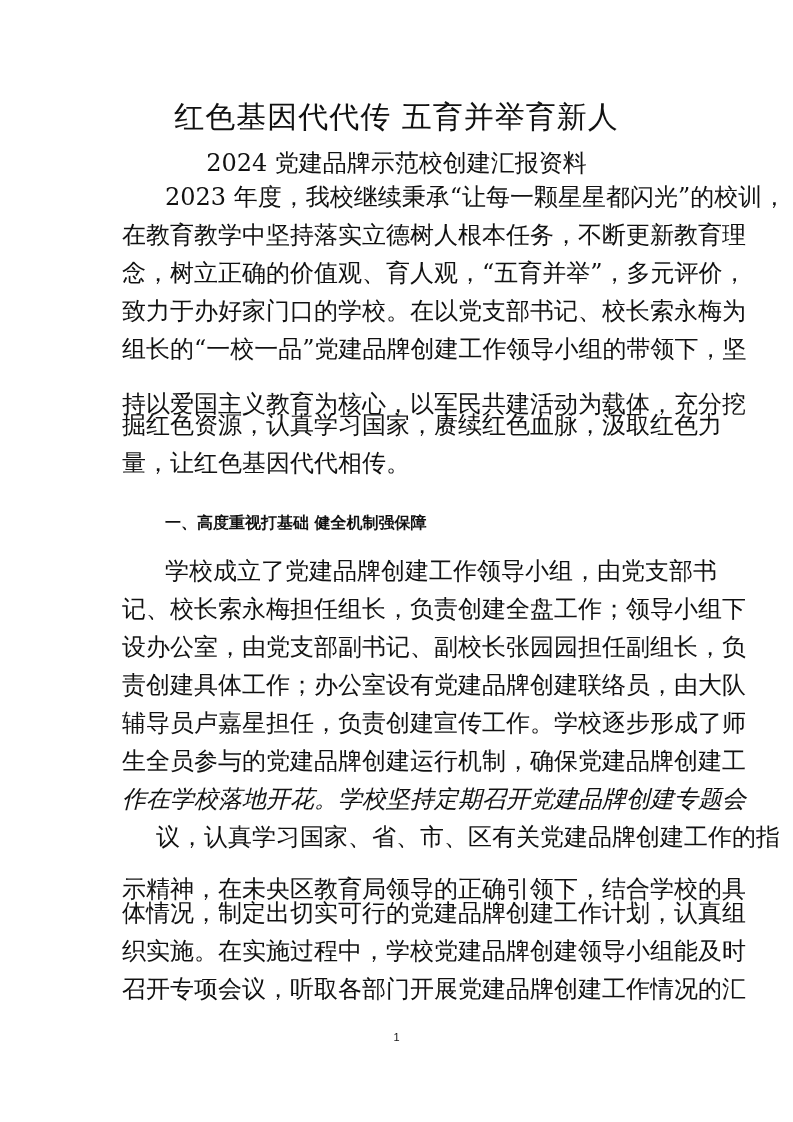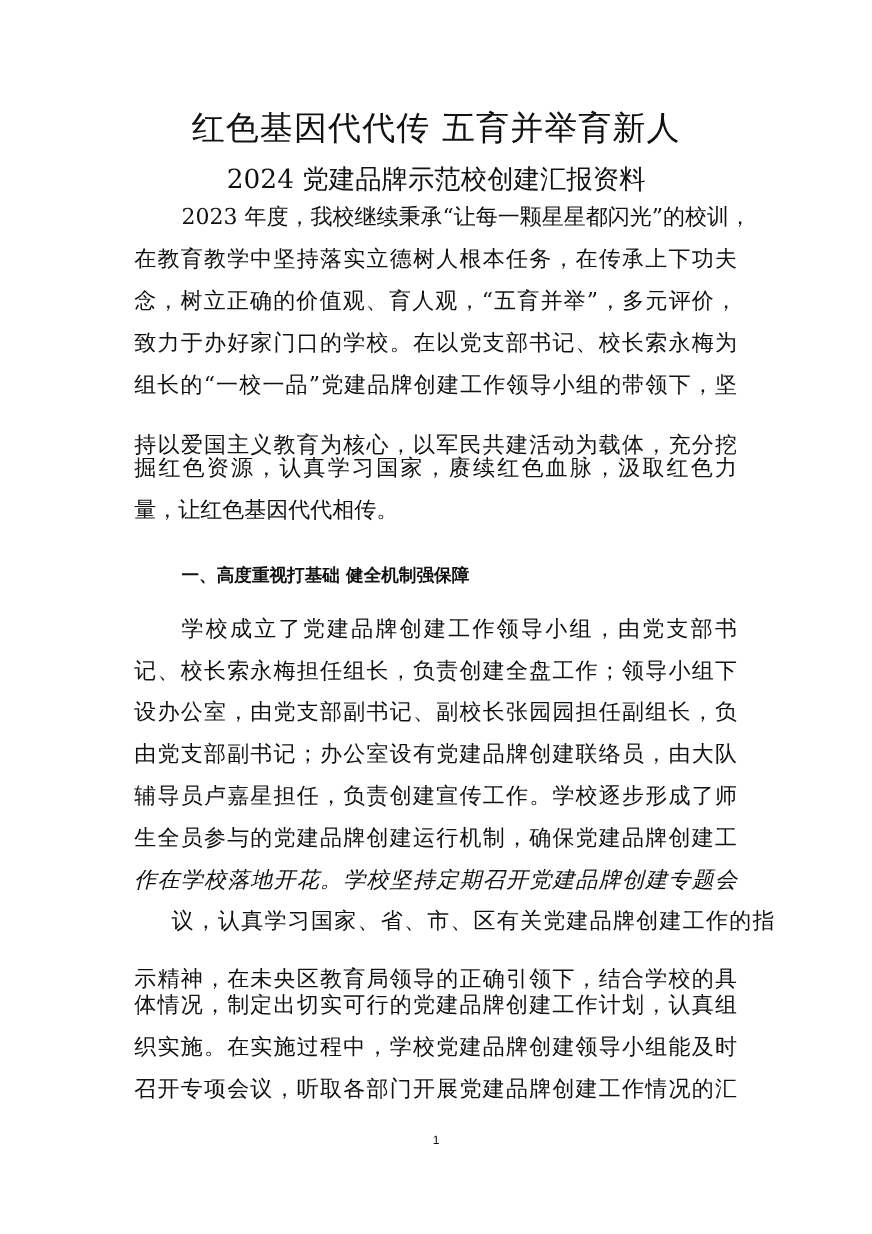--- a/index.html
+++ b/index.html
@@ -42,21 +42,21 @@
     }
     .lines {
       position: absolute;
       left: 122px;
       width: 548px;
     }
     .line {
       position: absolute;
       left: 0;
       height: 38px;
-      font-size: 20px;
+      font-size: 24px;
       line-height: 38px;
       white-space: nowrap;
       text-align: justify;
       text-align-last: justify;
       width: 548px;
     }
     .line.indent {
       left: 43px;
       width: 505px;
     }
@@ -86,36 +86,36 @@
 </head>
 <body>
 
 <div class="page">
 
   <div class="title">红色基因代代传  五育并举育新人</div>
   <div class="subtitle">2024 党建品牌示范校创建汇报资料</div>
 
   <div class="lines" style="top:178px;">
     <div class="line indent" style="top:0px;">2023 年度，我校继续秉承“让每一颗星星都闪光”的校训，</div>
-    <div class="line" style="top:38px;">在教育教学中坚持落实立德树人根本任务，在传承上下功夫</div>
+    <div class="line" style="top:38px;">在教育教学中坚持落实立德树人根本任务，不断更新教育理</div>
     <div class="line" style="top:76px;">念，树立正确的价值观、育人观，“五育并举”，多元评价，</div>
     <div class="line" style="top:114px;">致力于办好家门口的学校。在以党支部书记、校长索永梅为</div>
     <div class="line" style="top:152px;">组长的“一校一品”党建品牌创建工作领导小组的带领下，坚</div>
     <div class="line" style="top:190px;margin-top:17px;">持以爱国主义教育为核心，以军民共建活动为载体，充分挖</div>
     <div class="line" style="top:228px;">掘红色资源，认真学习国家，赓续红色血脉，汲取红色力</div>
     <div class="line last" style="top:266px;">量，让红色基因代代相传。</div>
   </div>
 
   <div class="heading">一、高度重视打基础 健全机制强保障</div>
 
   <div class="lines" style="top:552px;">
     <div class="line indent" style="top:0px;">学校成立了党建品牌创建工作领导小组，由党支部书</div>
     <div class="line" style="top:38px;">记、校长索永梅担任组长，负责创建全盘工作；领导小组下</div>
     <div class="line" style="top:76px;">设办公室，由党支部副书记、副校长张园园担任副组长，负</div>
-    <div class="line" style="top:114px;">由党支部副书记；办公室设有党建品牌创建联络员，由大队</div>
+    <div class="line" style="top:114px;">责创建具体工作；办公室设有党建品牌创建联络员，由大队</div>
     <div class="line" style="top:152px;">辅导员卢嘉星担任，负责创建宣传工作。学校逐步形成了师</div>
     <div class="line" style="top:190px;">生全员参与的党建品牌创建运行机制，确保党建品牌创建工</div>
     <div class="line" style="top:228px;font-style:italic;">作在学校落地开花。学校坚持定期召开党建品牌创建专题会</div>
     <div class="line" style="top:266px;margin-left:34px;">议，认真学习国家、省、市、区有关党建品牌创建工作的指</div>
     <div class="line" style="top:318px;">示精神，在未央区教育局领导的正确引领下，结合学校的具</div>
     <div class="line" style="top:342px;">体情况，制定出切实可行的党建品牌创建工作计划，认真组</div>
     <div class="line" style="top:380px;">织实施。在实施过程中，学校党建品牌创建领导小组能及时</div>
     <div class="line" style="top:418px;">召开专项会议，听取各部门开展党建品牌创建工作情况的汇</div>
   </div>
 

